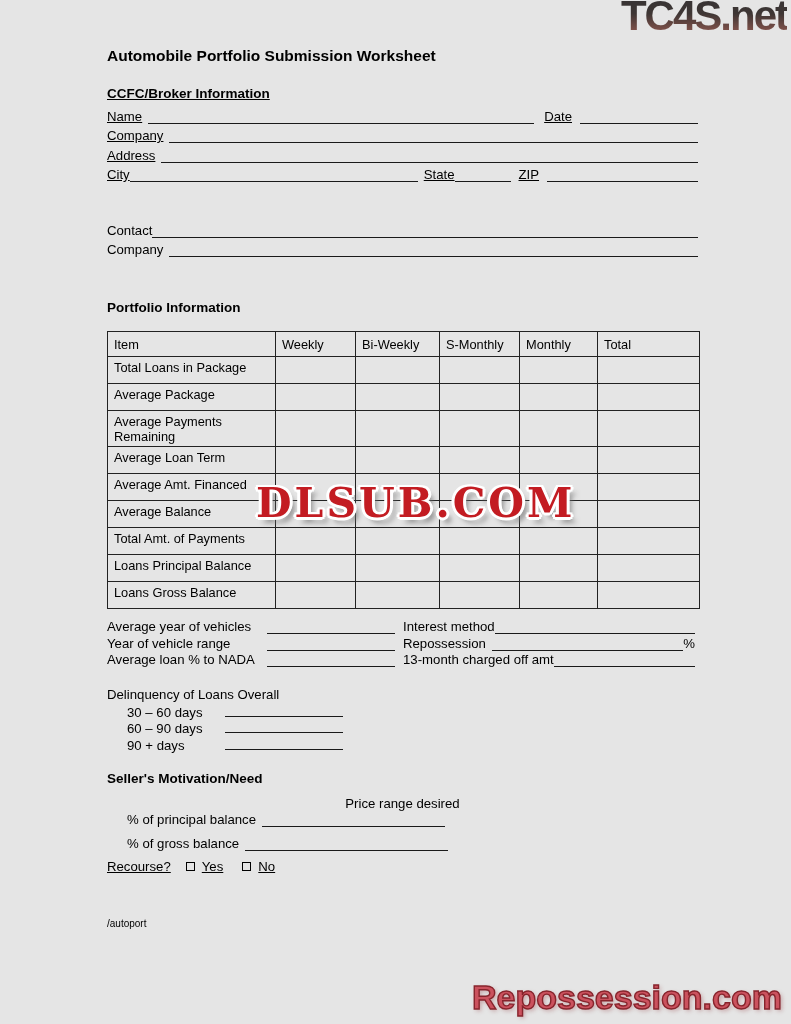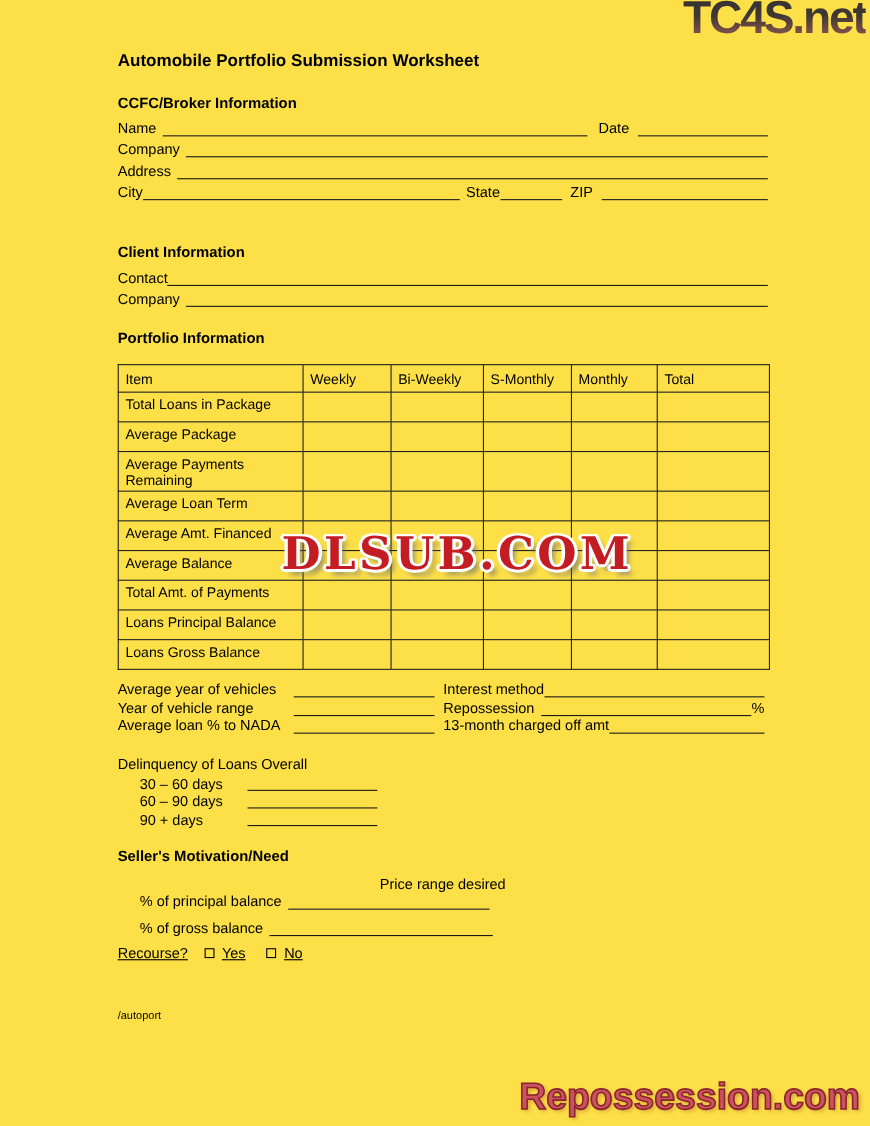--- a/index.html
+++ b/index.html
@@ -4,21 +4,21 @@
 <style>
   * { box-sizing: border-box; margin: 0; padding: 0; }
   html, body { background: #ffffff; }
   body {
     width: 791px; height: 1024px;
     font-family: "Liberation Sans", sans-serif;
     color: #000;
     position: relative;
     overflow: hidden;
   }
-  .page { position: absolute; inset: 0; background: #fde047; }
+  .page { position: absolute; inset: 0; background: #e5e5e5; }
 
   
   .wm-tc4s {
     position: absolute; top: -8px; right: 4px;
     font-size: 42px; font-weight: bold; letter-spacing: -2px;
     background: linear-gradient(180deg, #343234 0%, #3e3634 45%, #7a4f48 78%, #a0736a 100%);
     -webkit-background-clip: text; background-clip: text; color: transparent;
   }
   .wm-dlsub {
     position: absolute; left: 256px; top: 479px;
@@ -47,21 +47,21 @@
   h3 { font-size: 13.5px; font-weight: bold; line-height: 16px; }
   .sec { position: absolute; left: 107px; width: 591px; font-size: 13.2px; }
 
   
   .frow { display: flex; align-items: flex-end; height: 16px; margin-bottom: 3.4px; }
   .lbl { white-space: nowrap; line-height: 15px; }
   .line { display: inline-block; border-bottom: 1.5px solid #1a1a1a; height: 12px; }
   .grow { flex: 1 1 auto; }
   .ml6 { margin-left: 6px; } .ml8 { margin-left: 8px; } .ml10 { margin-left: 10px; }
 
-  .broker { top: 86px; }
+  .broker { top: 86px; text-decoration: underline; }
   .broker h3 { margin-bottom: 6px; }
   .client { top: 222px; }
   .client h3 { margin-bottom: 6px; }
   .portfolio-heading { top: 300px; }
 
   .w-dateline { width: 118px; }
   .w-cityline { width: 288px; }
   .w-stateline { width: 56px; }
   .w-phoneline { width: 270px; }
 
@@ -82,21 +82,21 @@
   .details { top: 619px; }
   .drow { display: flex; align-items: flex-end; height: 15px; margin-bottom: 1.6px; padding-right: 3px; }
   .d-left-lbl { width: 160px; flex: none; line-height: 15px; }
   .d-left-line { width: 128px; flex: none; }
   .d-right-lbl { margin-left: 8px; line-height: 15px; white-space: nowrap; }
   .d-suffix { line-height: 15px; }
 
   
   .delinquency { top: 687px; }
   .delinquency h4 { font-size: 13.2px; font-weight: normal; line-height: 15px; margin-bottom: 3px; }
-  .qrow { display: flex; align-items: center; height: 15px; margin-bottom: 1.4px; margin-left: 20px; }
+  .qrow { display: flex; align-items: flex-start; height: 15px; margin-bottom: 1.4px; margin-left: 20px; }
   .q-lbl { width: 98px; flex: none; line-height: 15px; }
   .q-line { width: 118px; flex: none; }
 
   
   .seller { top: 771px; }
   .seller h3 { margin-bottom: 9px; }
   .s-plain { line-height: 15px; margin-bottom: 1px; text-align: center; }
   .srow { display: flex; align-items: flex-end; height: 15px; margin-bottom: 8.5px; margin-left: 20px; }
   .s-line-1 { width: 183px; }
   .s-line-2 { width: 203px; }
@@ -138,21 +138,20 @@
       <span class="lbl">City</span>
       <span class="line w-cityline"></span>
       <span class="lbl ml6">State</span>
       <span class="line w-stateline"></span>
       <span class="lbl ml8">ZIP</span>
       <span class="line grow ml8"></span>
     </div>
   </div>
 
   <div class="sec client">
-    <h3>Client Information</h3>
     <div class="frow">
       <span class="lbl">Contact</span>
       <span class="line grow"></span>
     </div>
     <div class="frow">
       <span class="lbl">Company</span>
       <span class="line grow ml6"></span>
     </div>
   </div>
 

